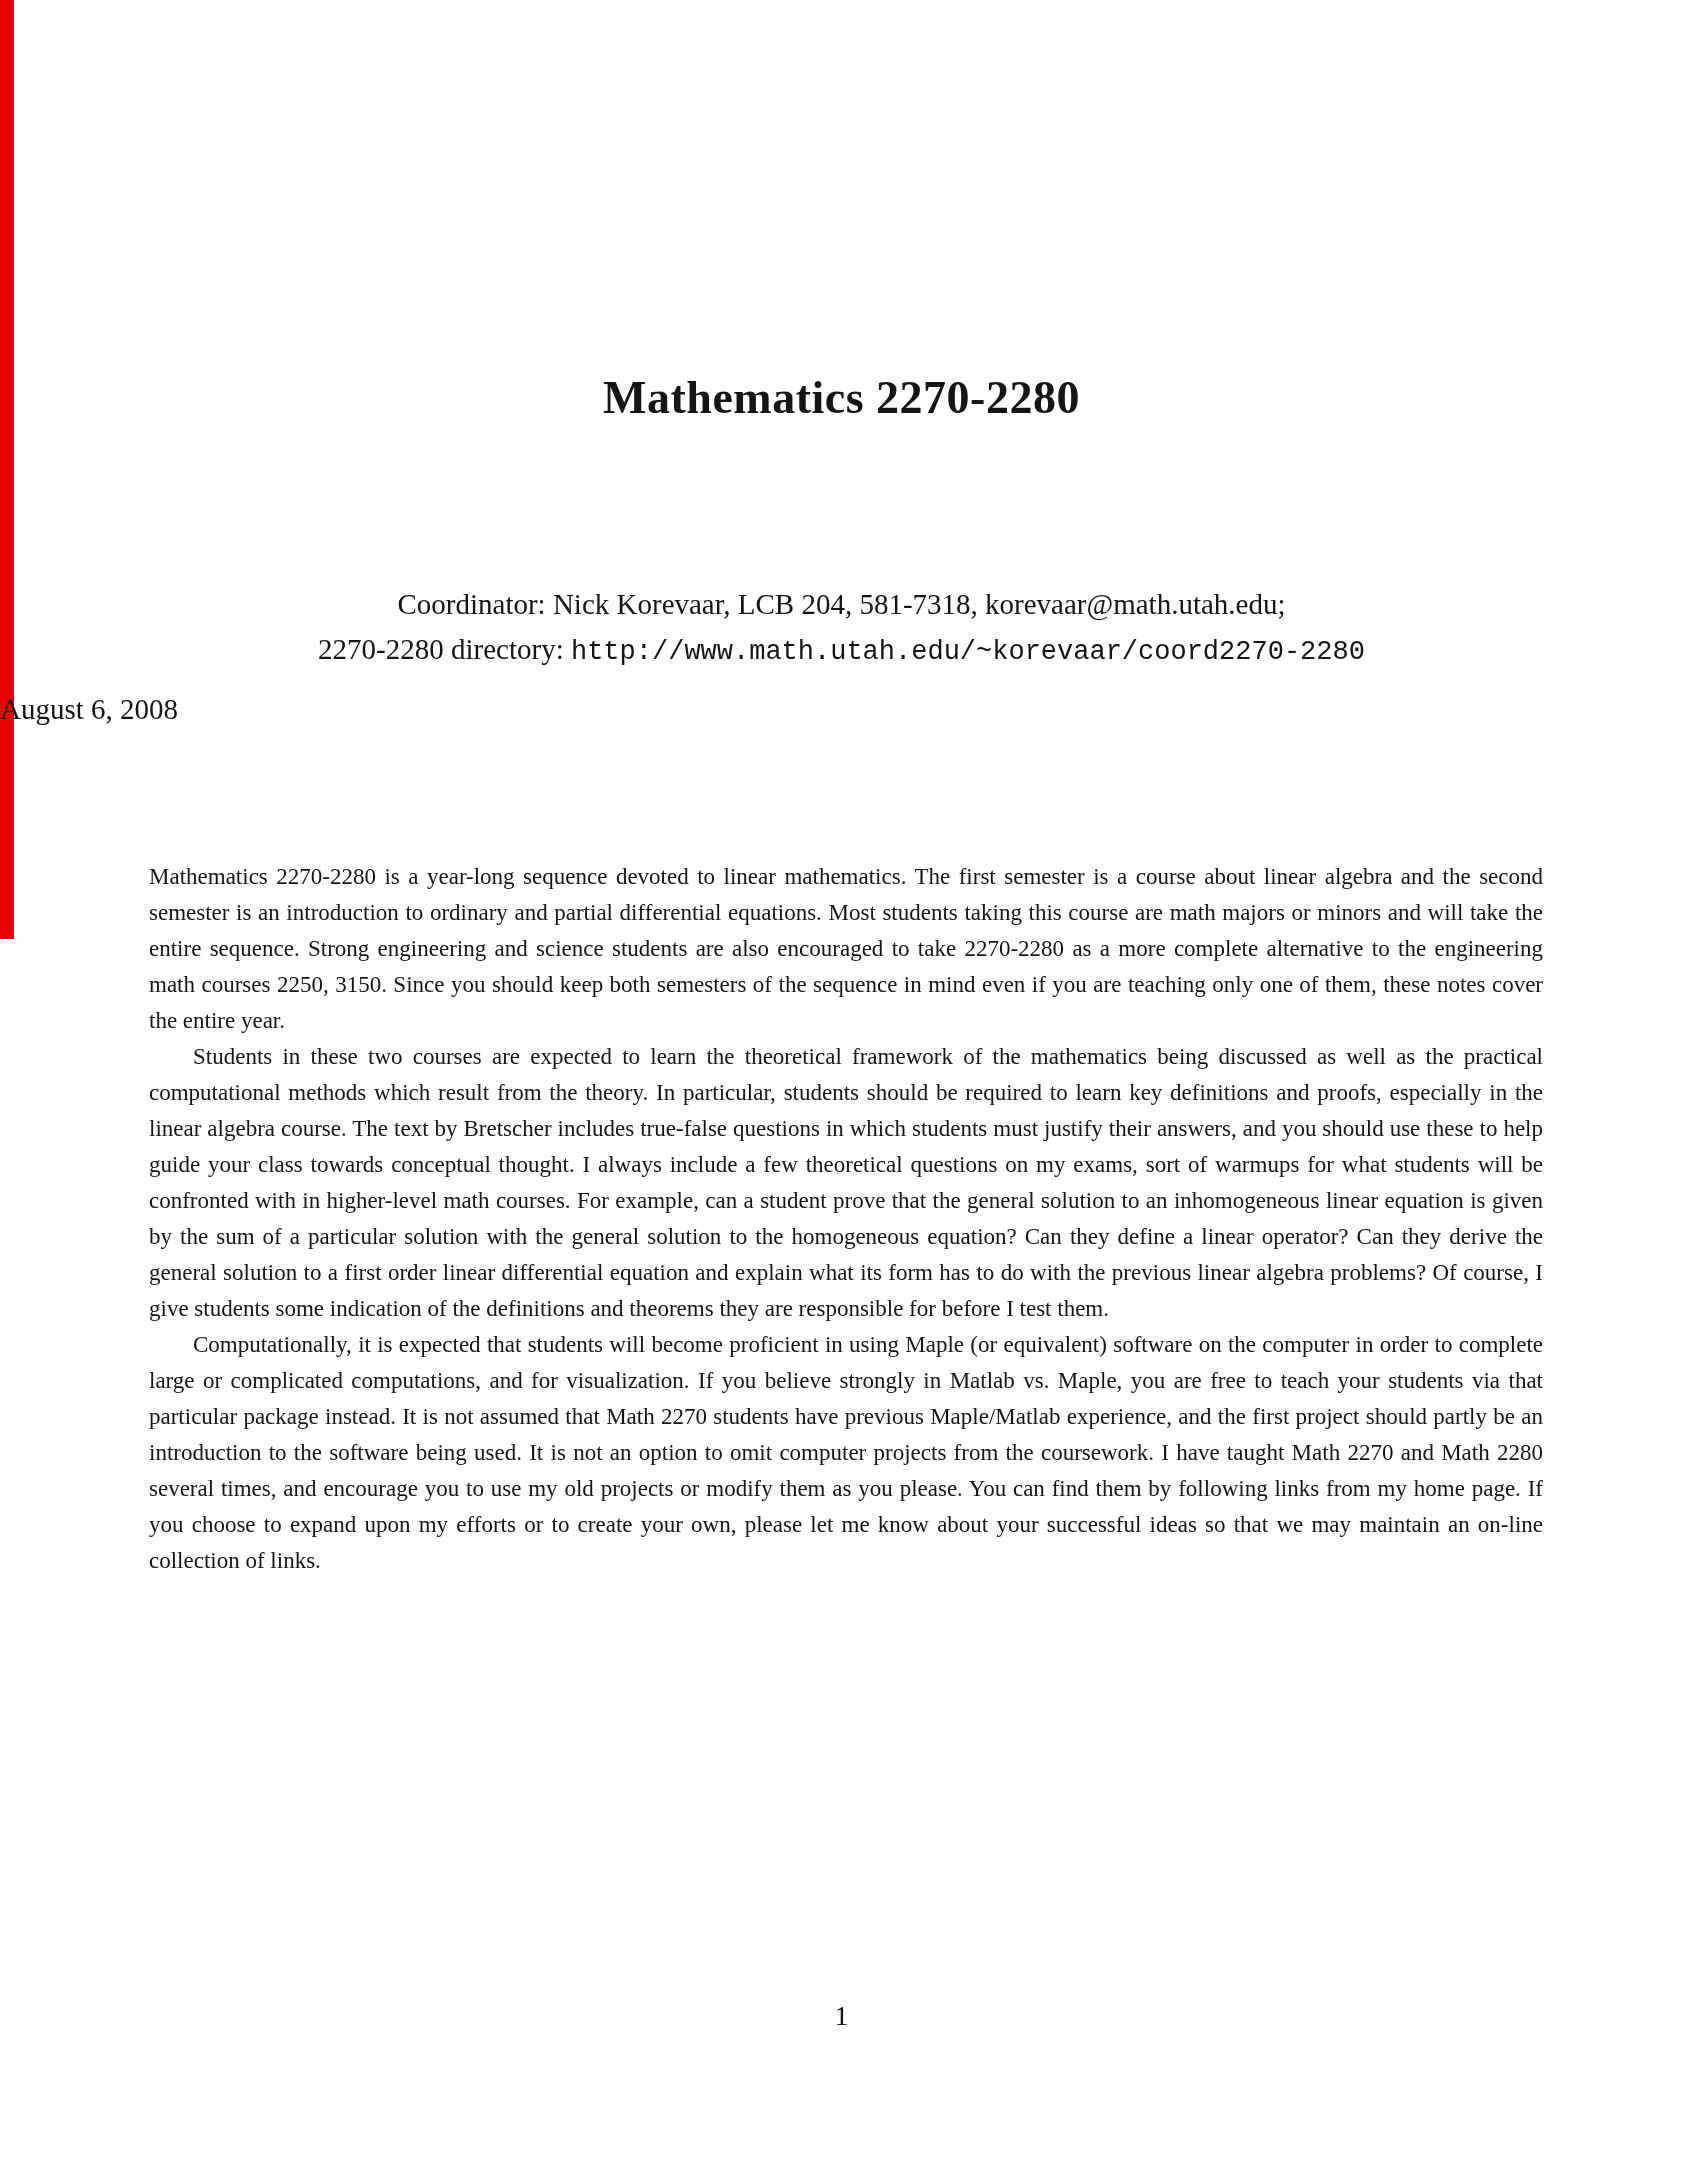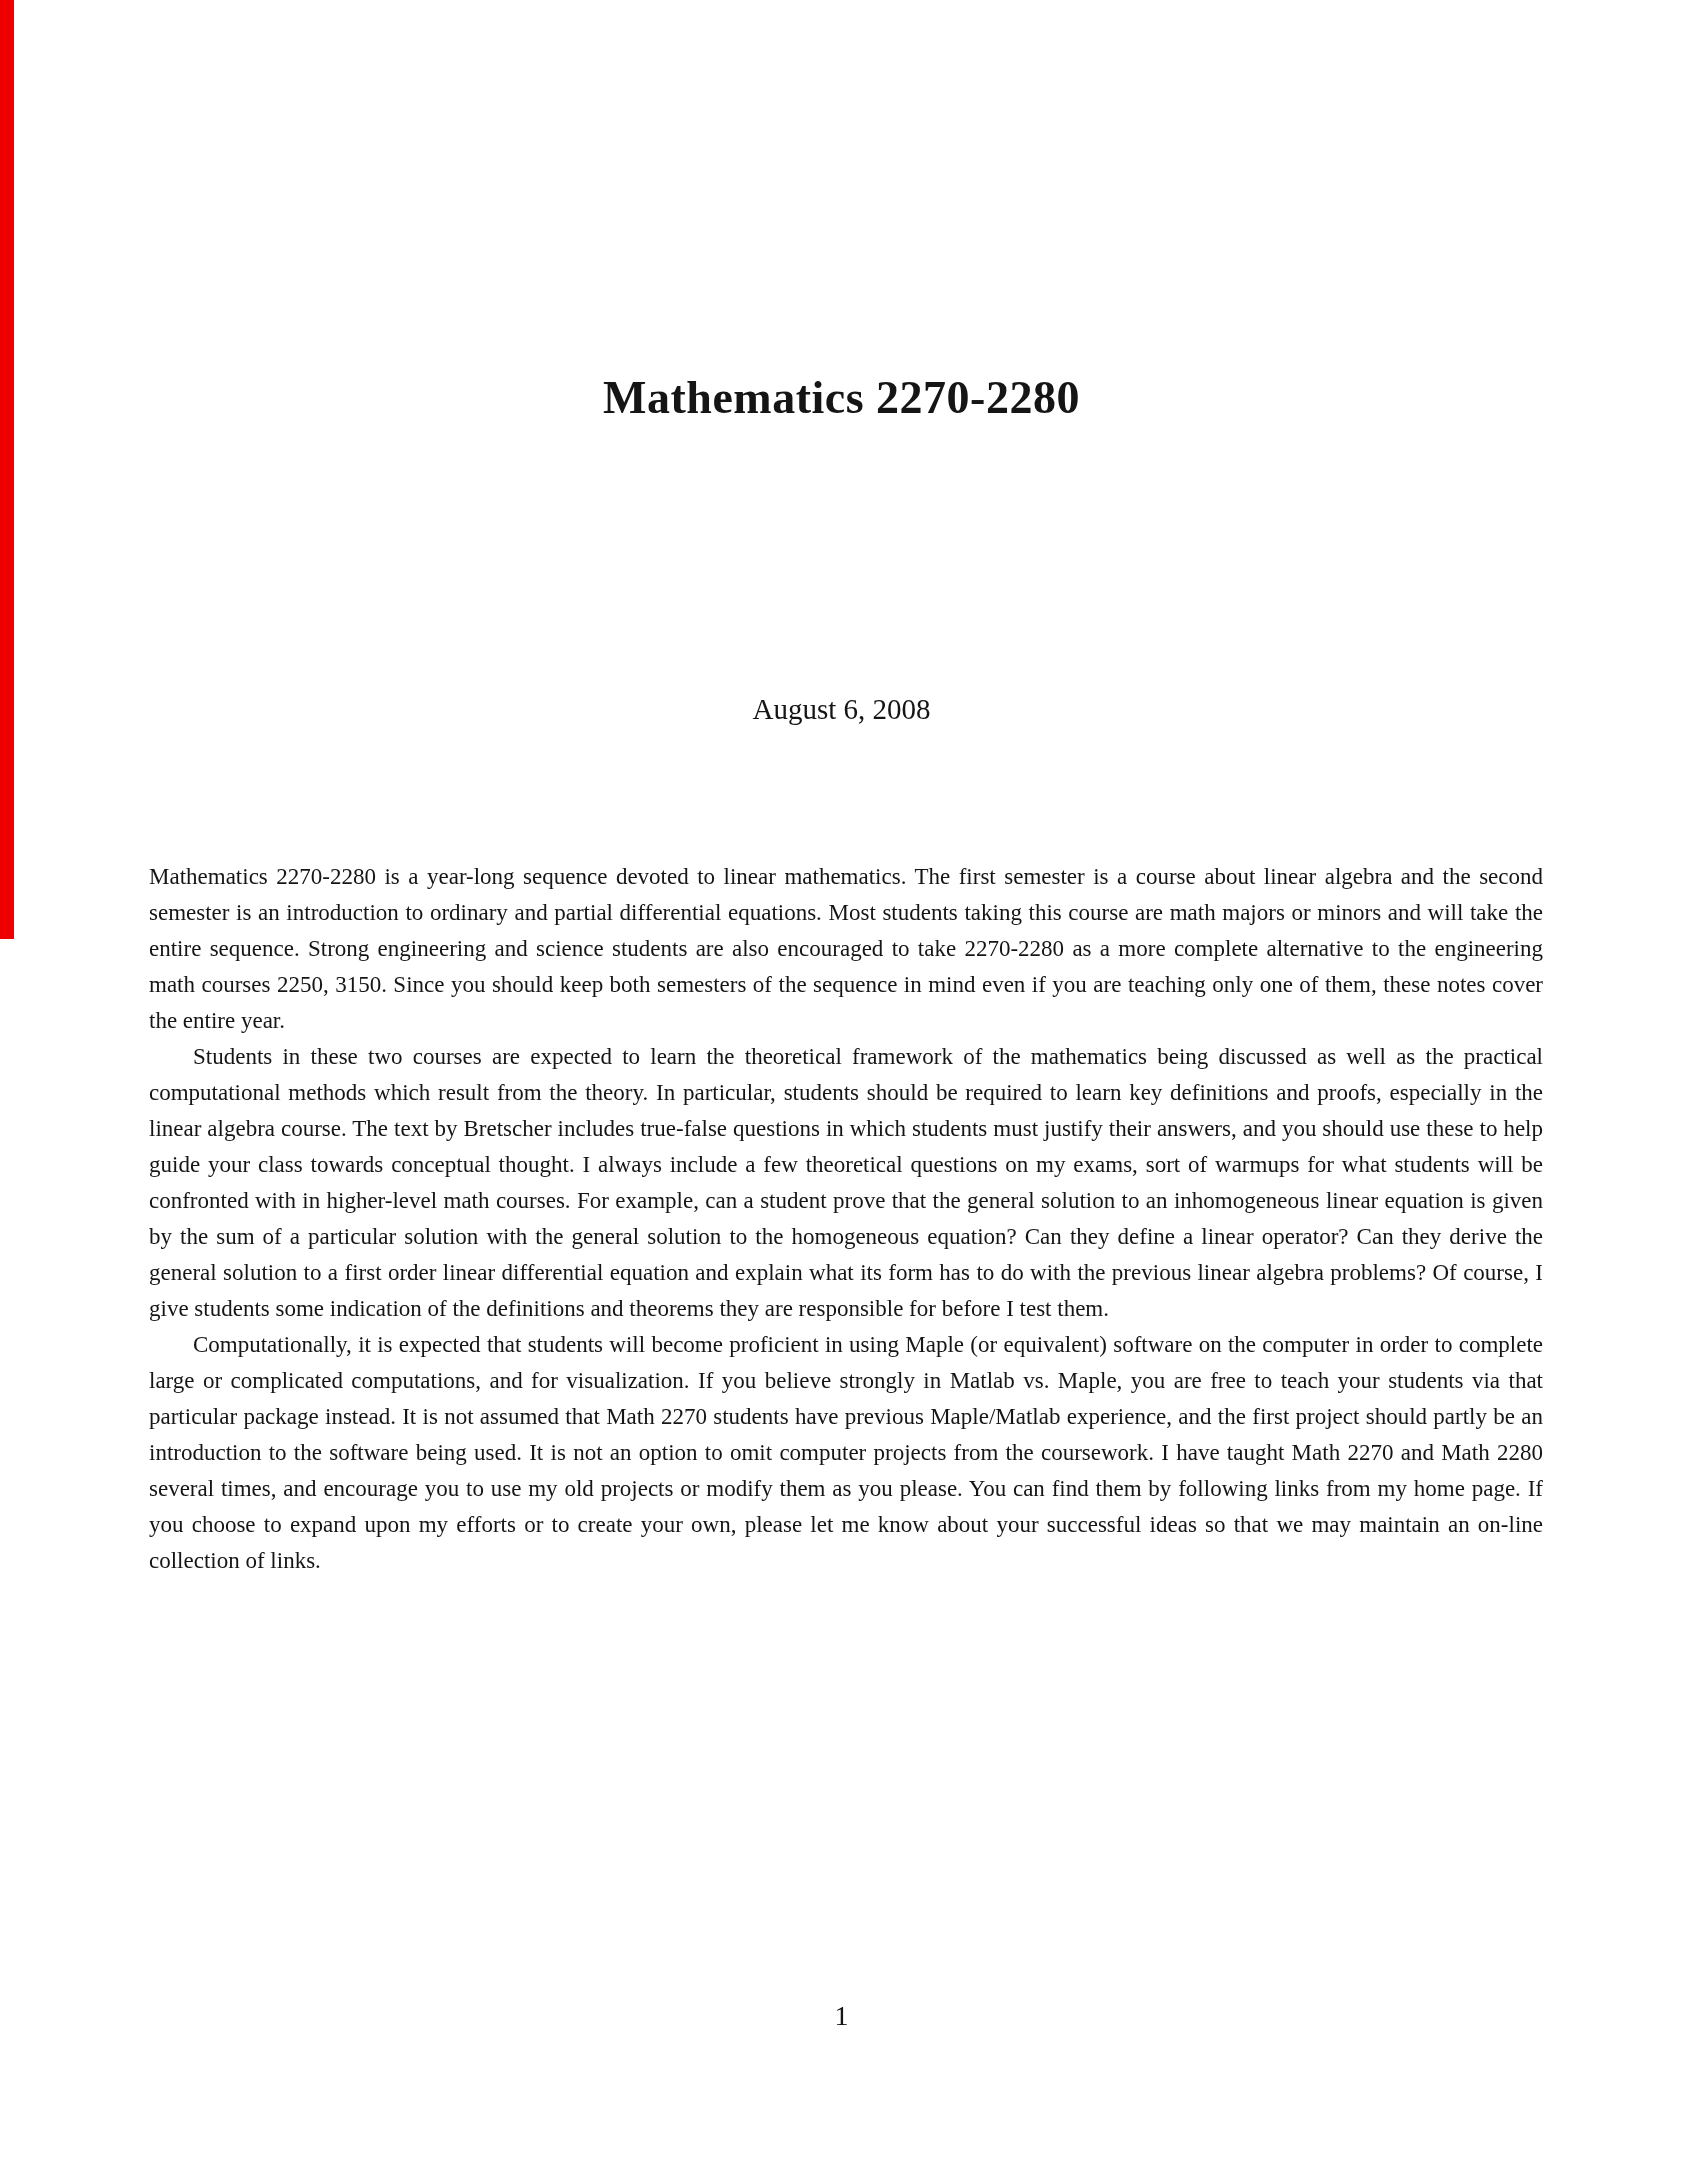--- a/index.html
+++ b/index.html
@@ -47,21 +47,20 @@
   }
   .author-block .mono {
     font-family: "Liberation Mono", "DejaVu Sans Mono", monospace;
     font-size: 27px;
   }
   .date-line {
     position: absolute;
     top: 693px;
     left: 0;
     right: 0;
-    text-align: center;
     font-size: 29px;
   }
   .section-heading {
     position: absolute;
     top: 787px;
     left: 149px;
     font-size: 38px;
     font-weight: 700;
     letter-spacing: 0.3px;
   }
@@ -98,20 +97,24 @@
 <body>
 
 <div class="page">
 
   <div class="edge-bar"></div>
 
   <div class="title-block">
     <div>Mathematics 2270-2280</div>
   </div>
 
+  <div class="author-block">
+    <div>Coordinator: Nick Korevaar, LCB 204, 581-7318, korevaar@math.utah.edu;</div>
+    <div><span>2270-2280 directory: </span><span class="mono">http://www.math.utah.edu/~korevaar/coord2270-2280</span></div>
+  </div>
 
   <div class="date-line">August 6, 2008</div>
 
 
   <div class="body-block">
     <p>Mathematics 2270-2280 is a year-long sequence devoted to linear mathematics. The first semester is a course about linear algebra and the second semester is an introduction to ordinary and partial differential equations. Most students taking this course are math majors or minors and will take the entire sequence. Strong engineering and science students are also encouraged to take 2270-2280 as a more complete alternative to the engineering math courses 2250, 3150. Since you should keep both semesters of the sequence in mind even if you are teaching only one of them, these notes cover the entire year.</p>
     <p class="indent">Students in these two courses are expected to learn the theoretical framework of the mathematics being discussed as well as the practical computational methods which result from the theory. In particular, students should be required to learn key definitions and proofs, especially in the linear algebra course. The text by Bretscher includes true-false questions in which students must justify their answers, and you should use these to help guide your class towards conceptual thought. I always include a few theoretical questions on my exams, sort of warmups for what students will be confronted with in higher-level math courses. For example, can a student prove that the general solution to an inhomogeneous linear equation is given by the sum of a particular solution with the general solution to the homogeneous equation? Can they define a linear operator? Can they derive the general solution to a first order linear differential equation and explain what its form has to do with the previous linear algebra problems? Of course, I give students some indication of the definitions and theorems they are responsible for before I test them.</p>
     <p class="indent">Computationally, it is expected that students will become proficient in using Maple (or equivalent) software on the computer in order to complete large or complicated computations, and for visualization. If you believe strongly in Matlab vs. Maple, you are free to teach your students via that particular package instead. It is not assumed that Math 2270 students have previous Maple/Matlab experience, and the first project should partly be an introduction to the software being used. It is not an option to omit computer projects from the coursework. I have taught Math 2270 and Math 2280 several times, and encourage you to use my old projects or modify them as you please. You can find them by following links from my home page. If you choose to expand upon my efforts or to create your own, please let me know about your successful ideas so that we may maintain an on-line collection of links.</p>
   </div>
 

